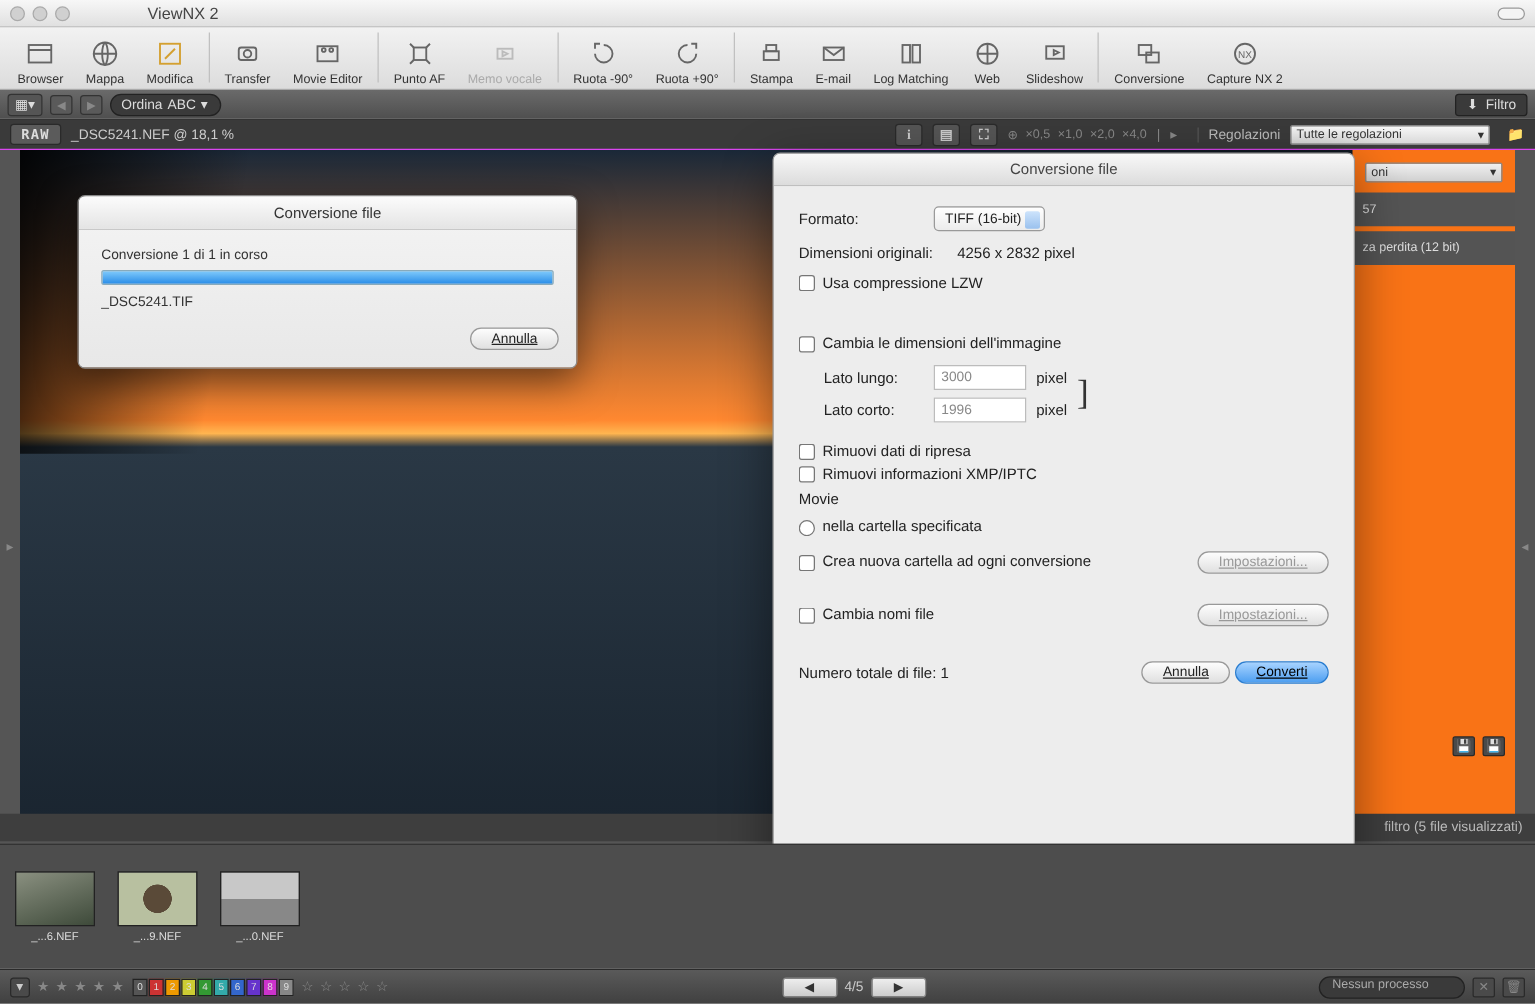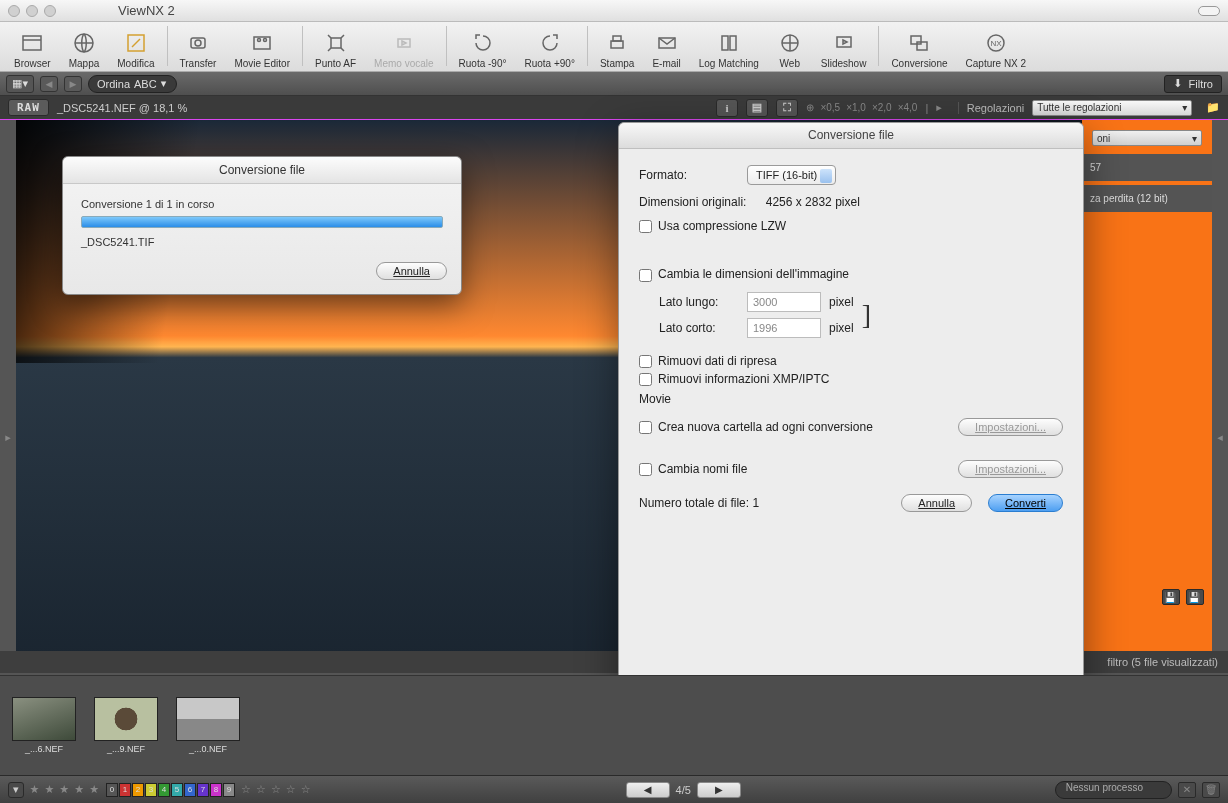--- a/index.html
+++ b/index.html
@@ -66,21 +66,21 @@
 .dlg-conv .body { padding:16px 20px; font-size:12px; color:#222; }
 .row { display:flex; align-items:center; margin-bottom:10px; gap:8px; }
 .row label.lead { width:100px; }
 .mac-select { background:linear-gradient(#fff,#ececec); border:1px solid #9a9a9a; border-radius:4px; height:20px; padding:0 18px 0 8px; font-size:11px; position:relative; display:inline-flex; align-items:center; }
 .mac-select::after { content:""; position:absolute; right:3px; top:3px; width:12px; height:14px; background:linear-gradient(#cde3fb,#9ac1ee); border-radius:2px; }
 input[type=checkbox], input[type=radio] { margin-right:6px; vertical-align:middle; }
 .txt-input { border:1px solid #bcbcbc; background:#fff; height:20px; width:74px; padding:0 5px; font-size:11px; color:#888; }
 .bracket { font-size:28px; color:#333; font-family:serif; line-height:0; }
 .section-head { margin:6px 0 8px; font-size:12px; color:#222; }
 .path-box { border:1px solid #c8c8c8; background:#fff; width:290px; height:42px; padding:4px 6px; font-size:10px; color:#999; }
-.dlg-conv .bottom-row { display:flex; justify-content:flex-end; gap:16px; margin-top:16px; align-items:center; }
+.dlg-conv .bottom-row { display:flex; justify-content:flex-end; gap:4px; margin-top:28px; align-items:center; }
 .dlg-conv .total { margin-right:auto; }
 
 
 .mid-strip { position:absolute; left:0; right:0; bottom:130px; height:22px; background:#3e3e3e; color:#bbb; font-size:11px; display:flex; align-items:center; padding:0 10px; }
 .mid-strip .filt-txt { margin-left:auto; }
 
 
 .thumbstrip { position:absolute; left:0; right:0; bottom:28px; height:100px; background:#4d4d4d; display:flex; align-items:center; padding:6px 8px; gap:10px; border-top:1px solid #333; }
 .thumb { width:72px; display:flex; flex-direction:column; align-items:center; gap:3px; }
 .thumb .img { width:64px; height:44px; background:#777; border:1px solid #222; }
@@ -385,20 +385,23 @@
     </div>
     <div style="height:10px"></div>
     <div class="row" style="margin-bottom:4px">
         <label><input type="checkbox" style=""><span>Rimuovi dati di ripresa</span></label>
       </div>
     <div class="row" style="margin-bottom:4px">
         <label><input type="checkbox" style=""><span>Rimuovi informazioni XMP/IPTC</span></label>
       </div>
 
     <div class="section-head">Movie</div>
+    <div class="row">
+        <label><input type="radio" name="save" style=""><span>nella cartella specificata</span></label>
+      </div>
     <div class="row" style="margin-top:12px">
       <label><input type="checkbox" style=""><span>Crea nuova cartella ad ogni conversione</span></label>
       <div style="flex:1"></div>
       <span class="mac-btn" style="color:#999">Impostazioni...</span>
     </div>
     <div style="height:14px"></div>
     <div class="row">
       <label><input type="checkbox" style=""><span>Cambia nomi file</span></label>
       <div style="flex:1"></div>
       <span class="mac-btn" style="color:#999">Impostazioni...</span>

